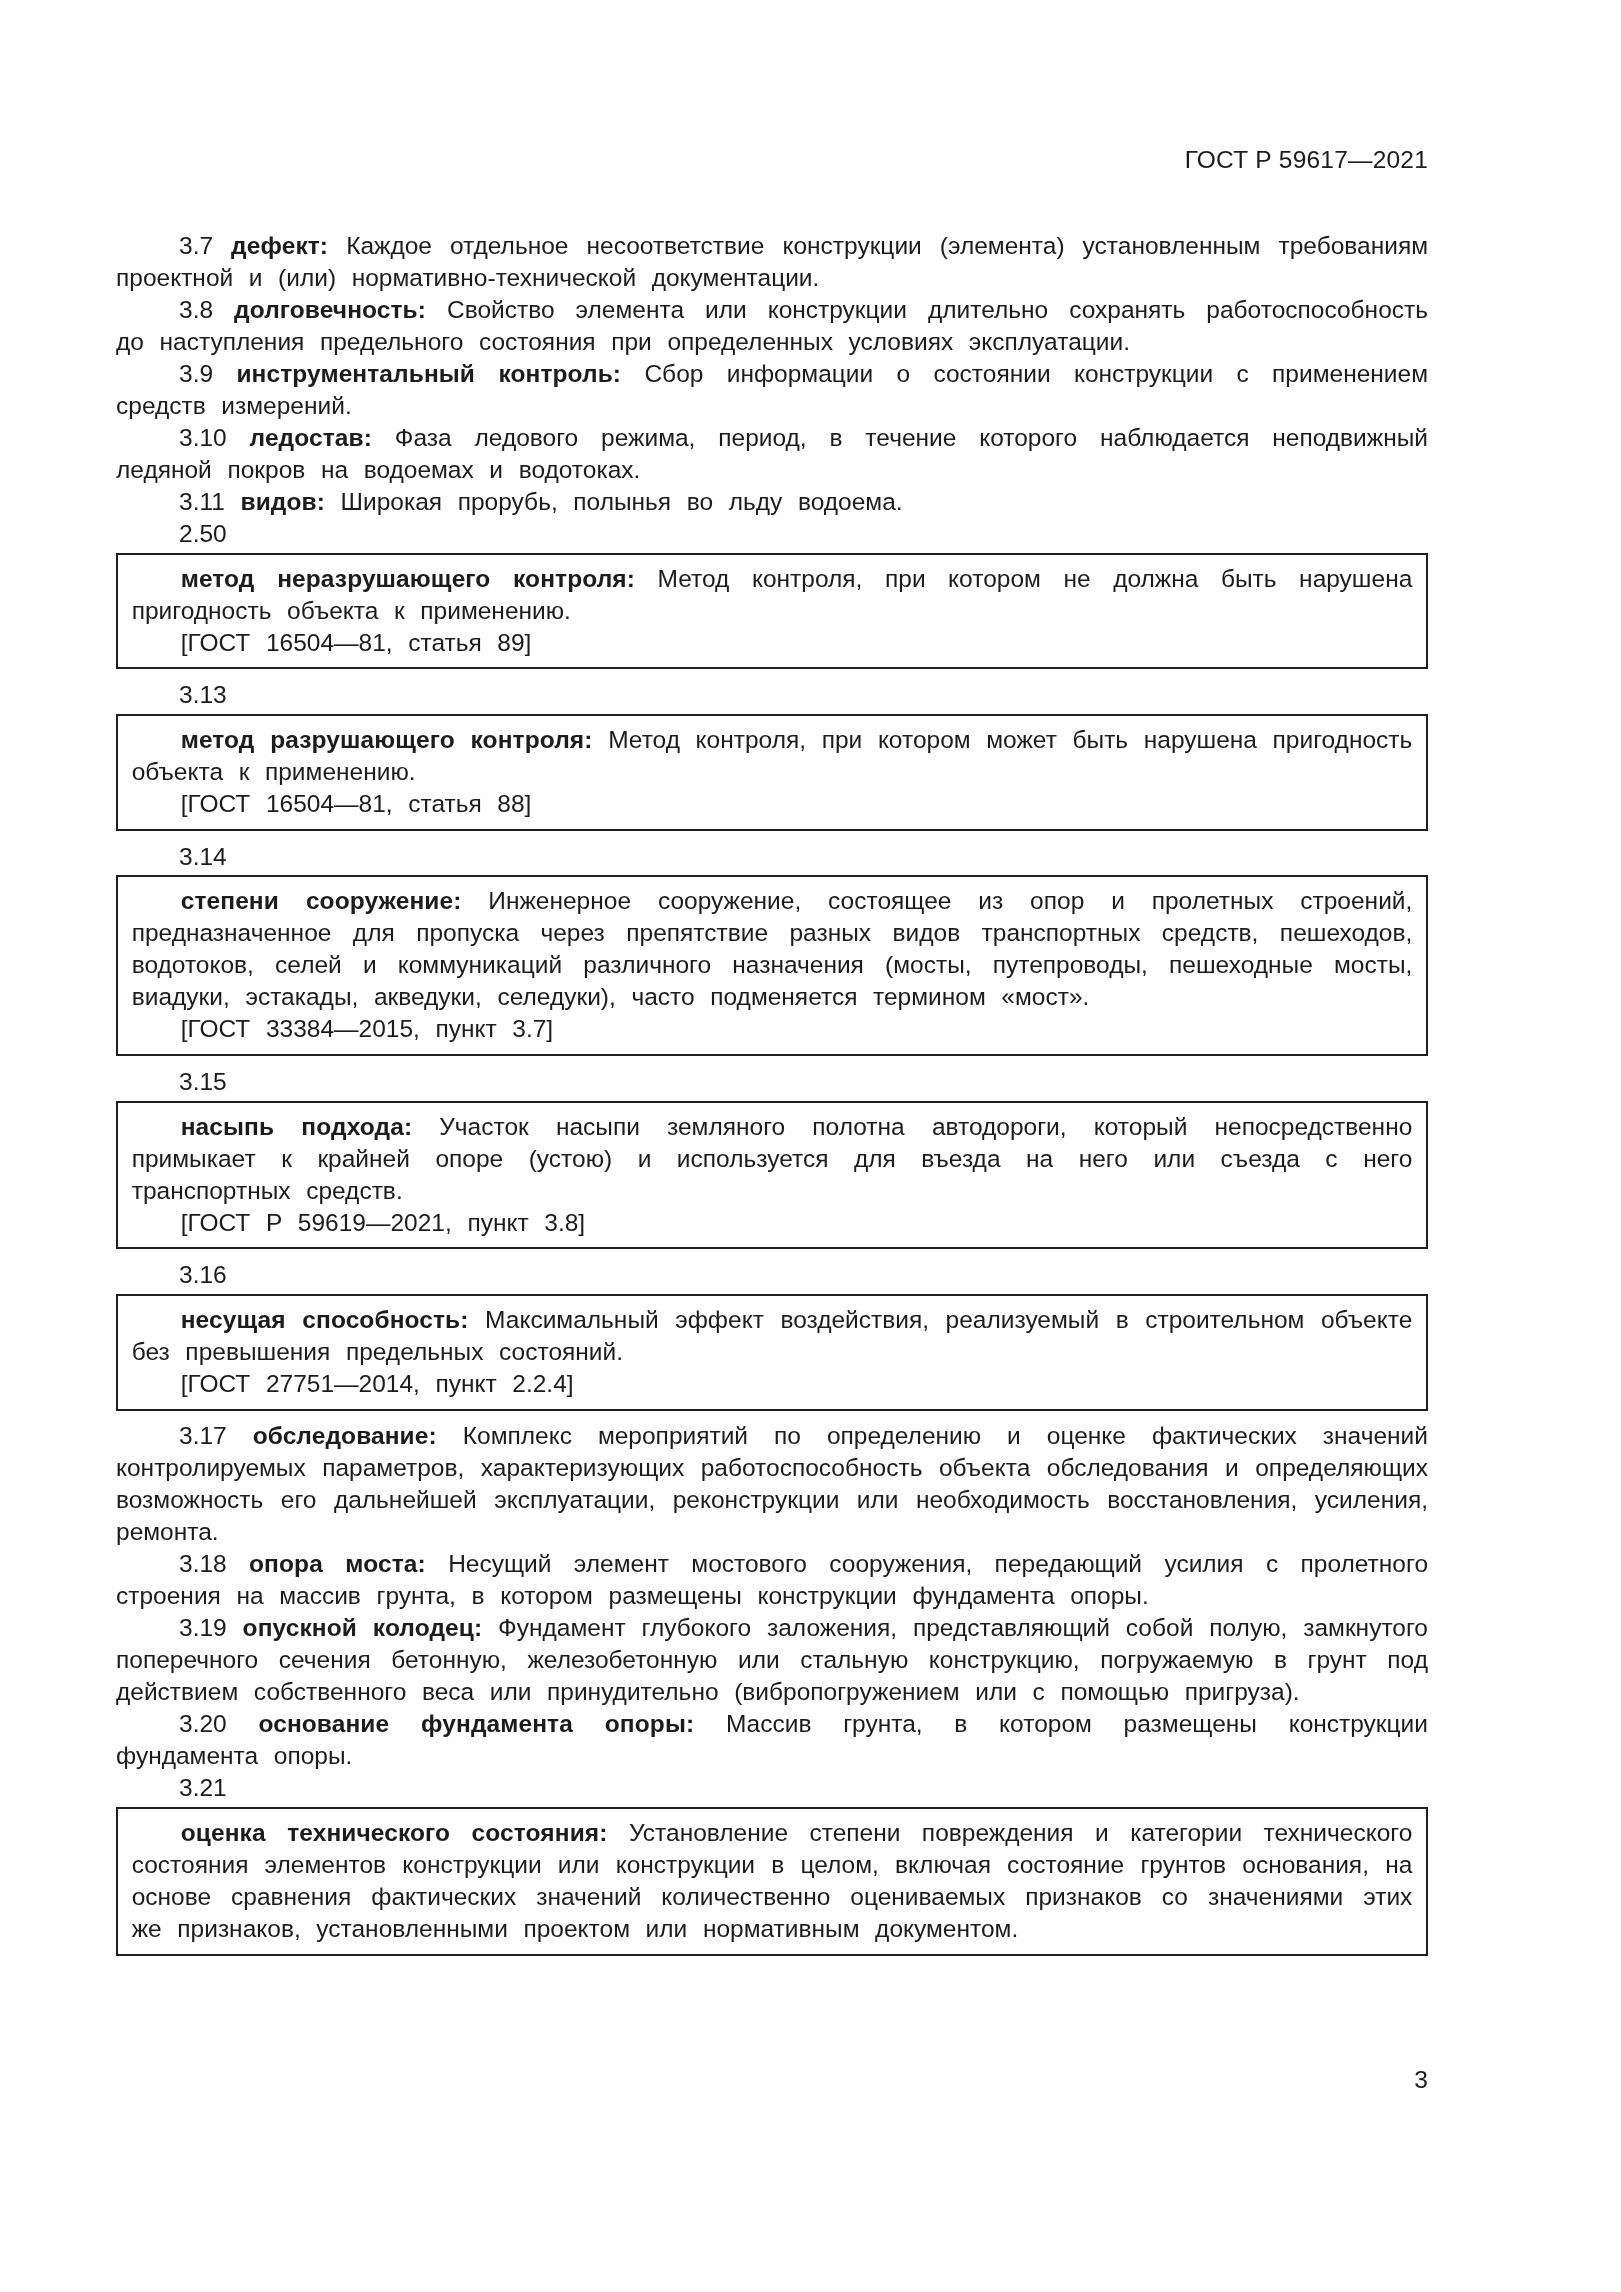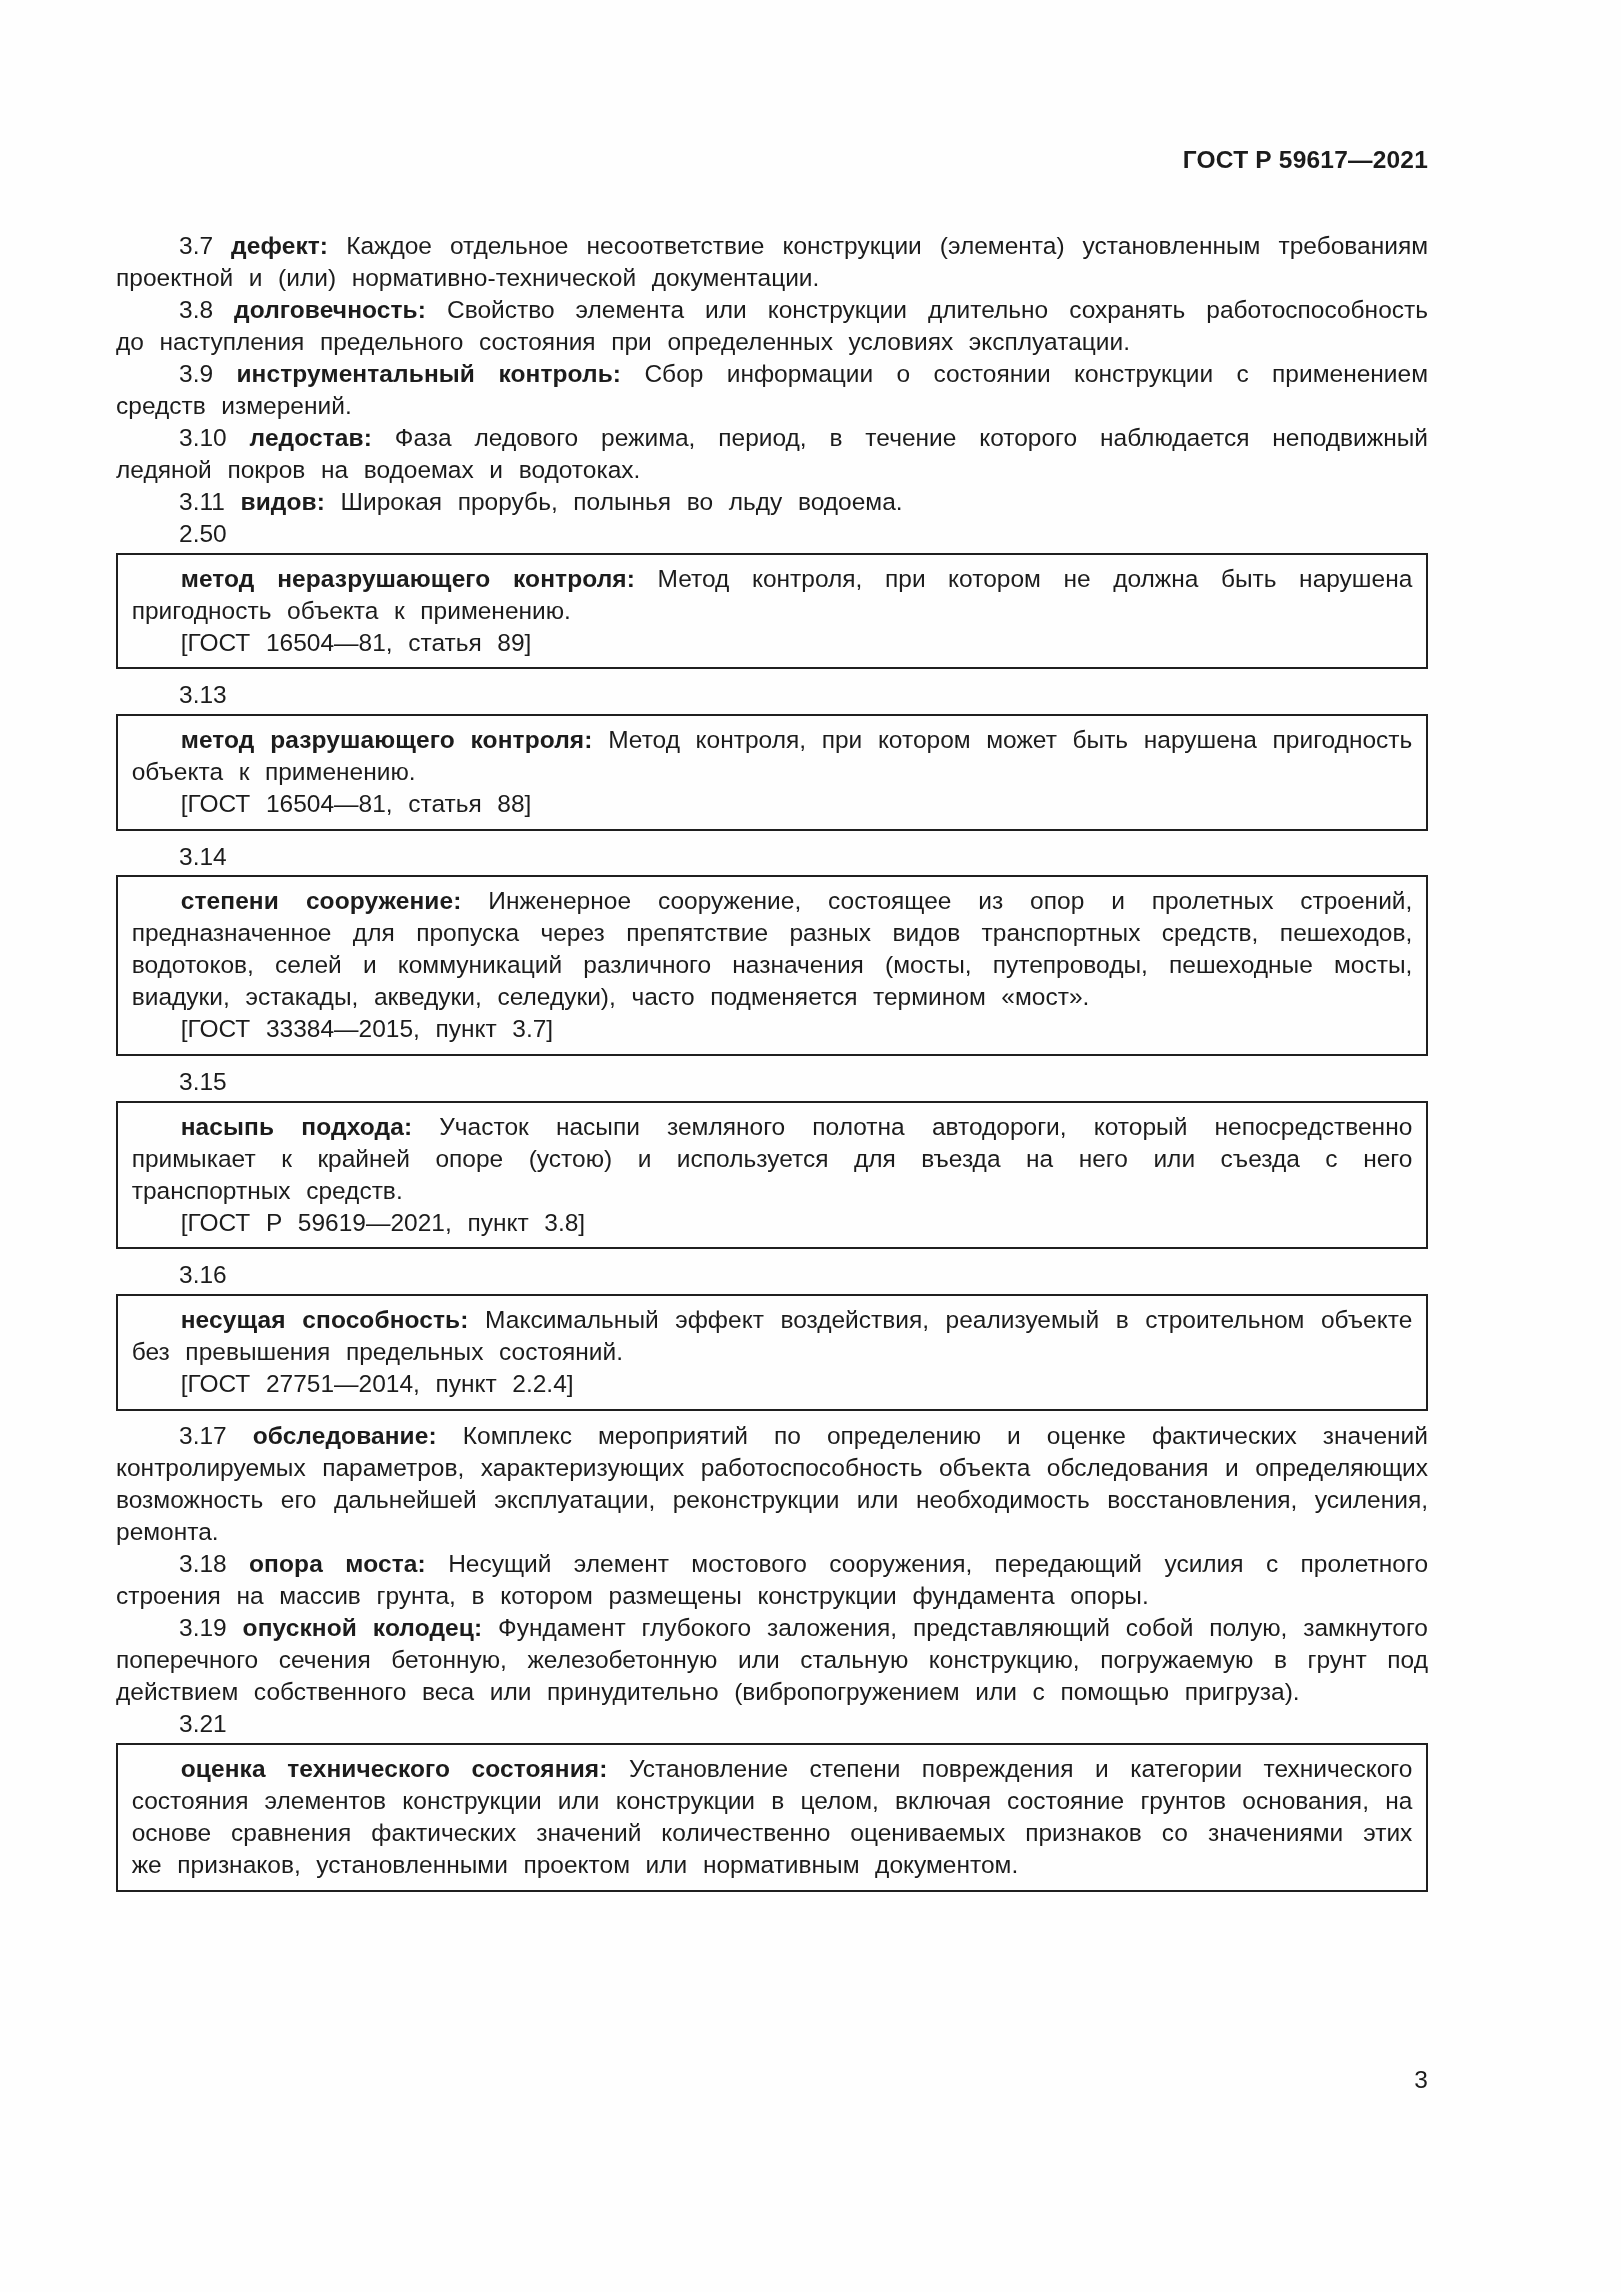--- a/index.html
+++ b/index.html
@@ -17,21 +17,21 @@
     overflow: hidden;
   }
   .inner {
     position: absolute;
     left: 116px;
     top: 145px;
     width: 1312px;
   }
   .doc-header {
     text-align: right;
-    font-weight: bold;
+    font-weight: normal;
     font-size: 24.5px;
     line-height: 29px;
     margin-bottom: 56px;
     letter-spacing: 0.2px;
   }
   .para {
     margin: 0;
     font-size: 24.5px;
     line-height: 32px;
     text-align: justify;
@@ -98,20 +98,21 @@
           <p class="source">[ГОСТ Р 59619—2021, пункт 3.8]</p>
         </div>
         <p class="para">3.16</p>
         <div class="def-box">
           <p class="para"><b>несущая способность:</b> Максимальный эффект воздействия, реализуемый в строительном объекте без превышения предельных состояний.</p>
           <p class="source">[ГОСТ 27751—2014, пункт 2.2.4]</p>
         </div>
         <p class="para">3.17 <b>обследование:</b> Комплекс мероприятий по определению и оценке фактических значений контролируемых параметров, характеризующих работоспособность объекта обследования и определяющих возможность его дальнейшей эксплуатации, реконструкции или необходимость восстановления, усиления, ремонта.</p>
         <p class="para">3.18 <b>опора моста:</b> Несущий элемент мостового сооружения, передающий усилия с пролетного строения на массив грунта, в котором размещены конструкции фундамента опоры.</p>
         <p class="para">3.19 <b>опускной колодец:</b> Фундамент глубокого заложения, представляющий собой полую, замкнутого поперечного сечения бетонную, железобетонную или стальную конструкцию, погружаемую в грунт под действием собственного веса или принудительно (вибропогружением или с помощью пригруза).</p>
+        <p class="para">3.20 <b>основание фундамента опоры:</b> Массив грунта, в котором размещены конструкции фундамента опоры.</p>
         <p class="para">3.21</p>
         <div class="def-box">
           <p class="para"><b>оценка технического состояния:</b> Установление степени повреждения и категории технического состояния элементов конструкции или конструкции в целом, включая состояние грунтов основания, на основе сравнения фактических значений количественно оцениваемых признаков со значениями этих же признаков, установленными проектом или нормативным документом.</p>
         </div>
       </main>
   </div>
   <div class="page-number">3</div>
 </div>
 
 

